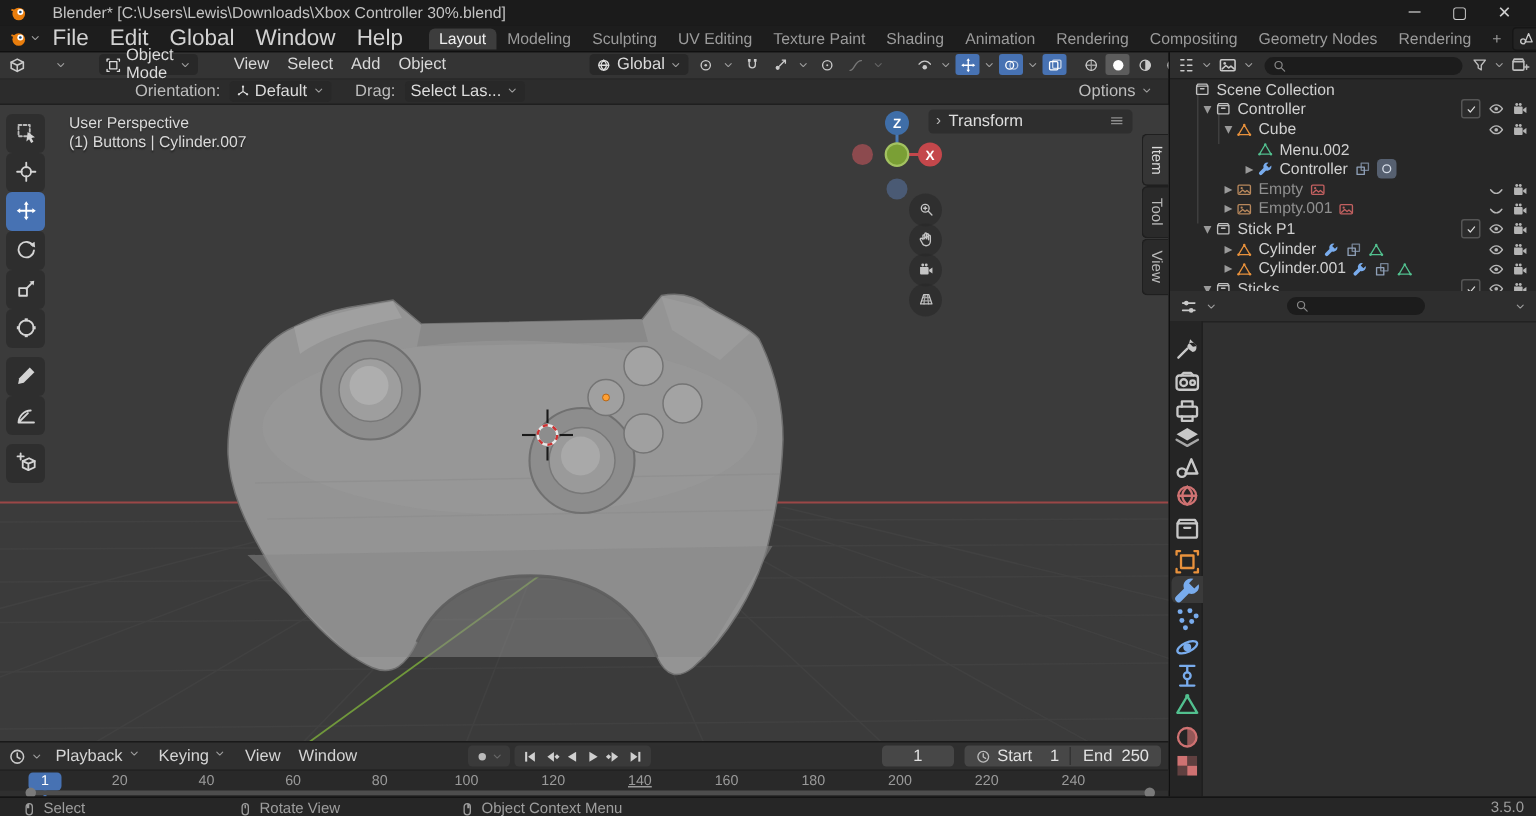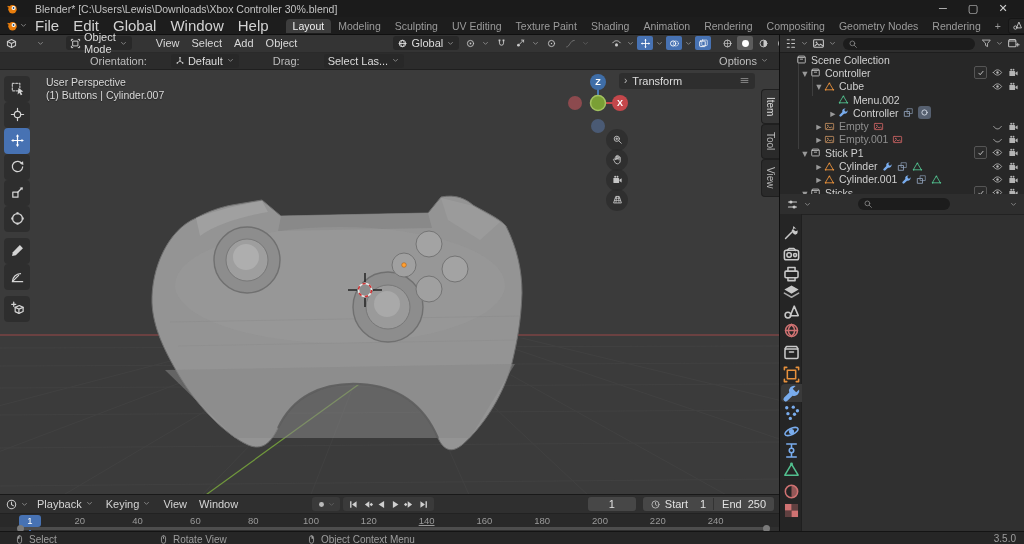--- a/index.html
+++ b/index.html
@@ -30,21 +30,21 @@
   #workspace{display:flex;height:496px;}
   #leftcol{width:779px;display:flex;flex-direction:column;}
   #rightcol{width:244px;border-left:1px solid #101010;display:flex;flex-direction:column;}
   
   #vpheader{height:17px;background:#343434;display:flex;align-items:center;padding:0 5px;gap:18px;border-bottom:1px solid #2a2a2a;}
   #vpheader .menu{padding:0 6px;color:#d8d8d8;}
   .dd{display:flex;align-items:center;background:#282828;border-radius:3px;height:14px;padding:0 4px;gap:3px;color:#dcdcdc;}
   .tgl{width:16px;height:14px;border-radius:2px;display:inline-flex;align-items:center;justify-content:center;color:#c9c9c9;}
   .tgl.on{background:#4772b3;color:#fff;}
   .tgl.sel{background:#5c5c5c;color:#fff;}
-  #toolsettings{height:16px;background:#2c2c2c;display:flex;align-items:center;padding-left:90px;gap:24px;border-bottom:1px solid #1f1f1f;color:#bdbdbd;}
+  #toolsettings{height:16px;background:#2c2c2c;display:flex;align-items:center;padding-left:90px;gap:6px;border-bottom:1px solid #1f1f1f;color:#bdbdbd;}
   
   #viewport{position:relative;height:427px;background:#3b3b3b;overflow:hidden;}
   #vscene{position:absolute;left:0;top:0;}
   .vtoolbtn{position:absolute;left:4px;width:26px;height:26px;background:#2d2d2dd9;border-radius:4px;
             display:flex;align-items:center;justify-content:center;color:#d4d4d4;}
   .vtoolbtn.active{background:#4772b3;color:#fff;}
   .vtoolbtn svg{width:15px;height:15px;}
   #vpoverlay{position:absolute;left:46px;top:6px;color:#d9d9d9;text-shadow:0 1px 1px #00000070;line-height:13px;font-size:10.5px;}
   #sidepanel{position:absolute;top:3px;right:24px;width:126px;height:16px;background:#2dcdcd;background:#2d2d2de6;
              border-radius:3px;display:flex;align-items:center;padding:0 5px;color:#dedede;}

